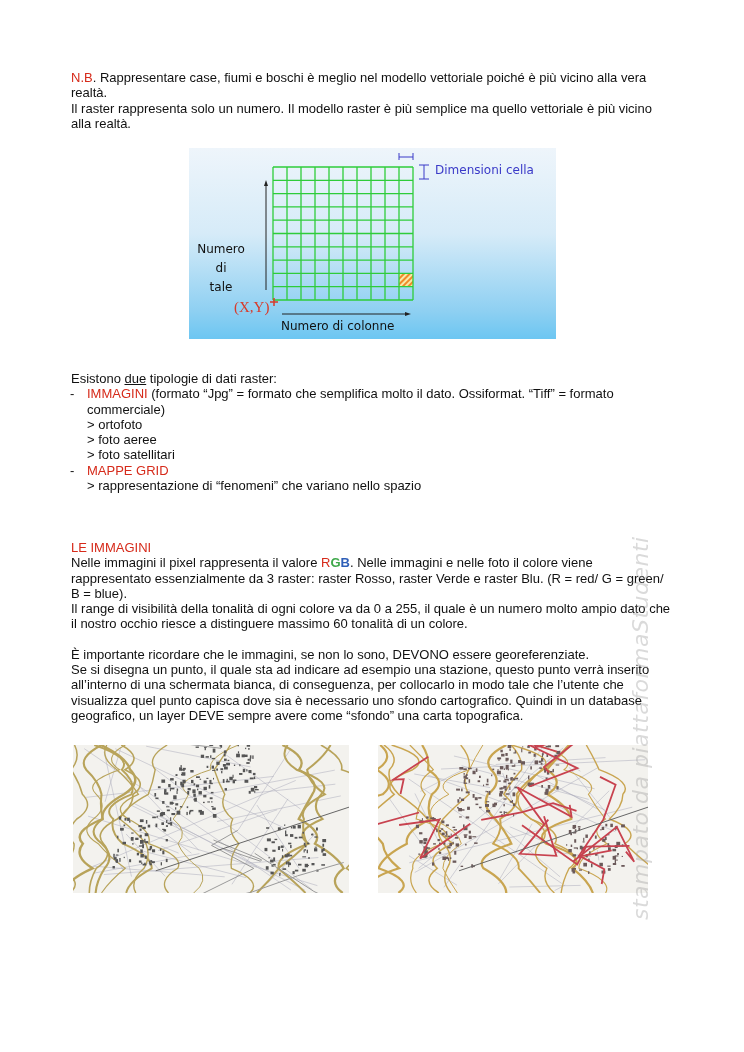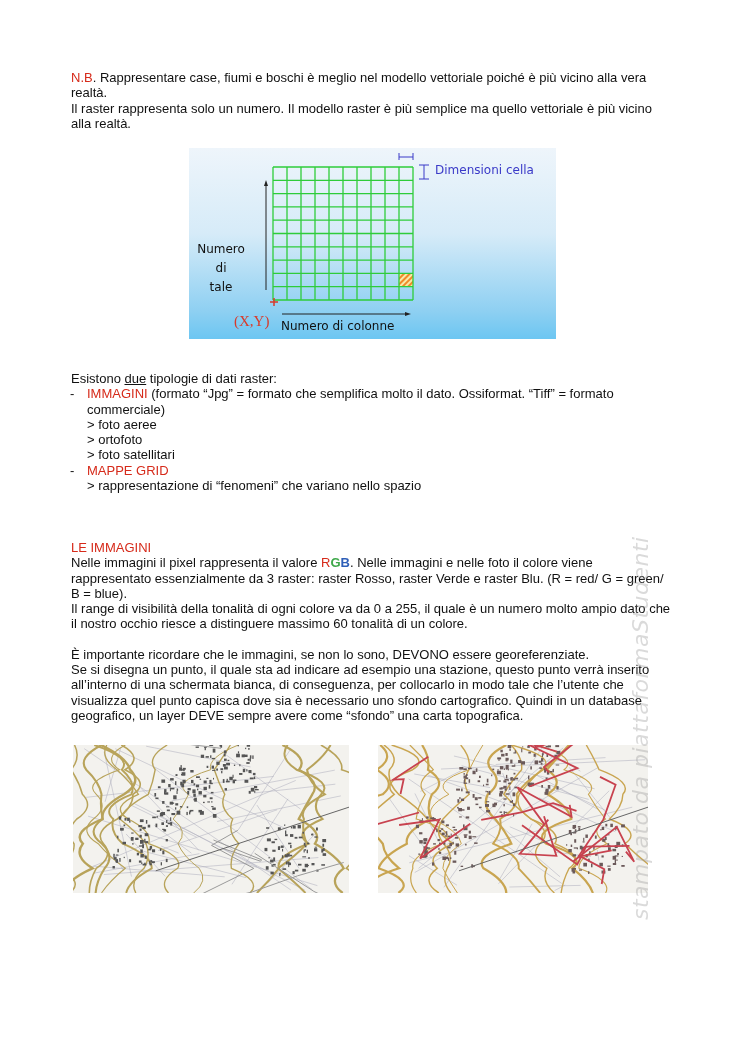--- a/index.html
+++ b/index.html
@@ -81,31 +81,31 @@
       <line x1="230" y1="31" x2="240" y2="31"></line>
       <line x1="235" y1="17" x2="235" y2="31"></line>
     </g>
   </svg>
   <div class="dlabel" style="left:2px; top:56px; width:60px;margin-top:36px;">
     <div>Numero</div>
     <div>di</div>
     <div>tale</div>
   </div>
   <div class="dlabel" style="left:92px; top:169px; white-space:nowrap; text-align:left;">Numero di colonne</div>
-  <div class="dlabel" style="left:45px; top:150px; font-family:'Liberation Serif', serif; color:#d83a2a; font-size:15px; text-align:left;margin-top:14px;">(X,Y)</div>
+  <div class="dlabel" style="left:45px; top:150px; font-family:'Liberation Serif', serif; color:#d83a2a; font-size:15px; text-align:left;">(X,Y)</div>
   <div class="dlabel" style="left:246px; top:13px; white-space:nowrap; color:#3a3ac8; text-align:left;">Dimensioni cella</div>
 </div>
 
 <div class="p" style="top:371px">
   <div><span>Esistono </span><span class="u">due</span><span> tipologie di dati raster:</span></div>
   <div style="position:relative">
     <span class="dash">-</span>
     <div class="ind"><span class="red">IMMAGINI</span><span> (formato “Jpg” = formato che semplifica molto il dato. Ossiformat. “Tiff” = formato commerciale)</span></div>
+    <div class="ind">&gt; ortofoto</div>
     <div class="ind">&gt; foto aeree</div>
-    <div class="ind">&gt; ortofoto</div>
     <div class="ind">&gt; foto satellitari</div>
   </div>
   <div style="position:relative">
     <span class="dash">-</span>
     <div class="ind"><span class="red">MAPPE GRID</span></div>
     <div class="ind">&gt; rappresentazione di “fenomeni” che variano nello spazio</div>
   </div>
 </div>
 
 <div class="p" style="top:540px">

